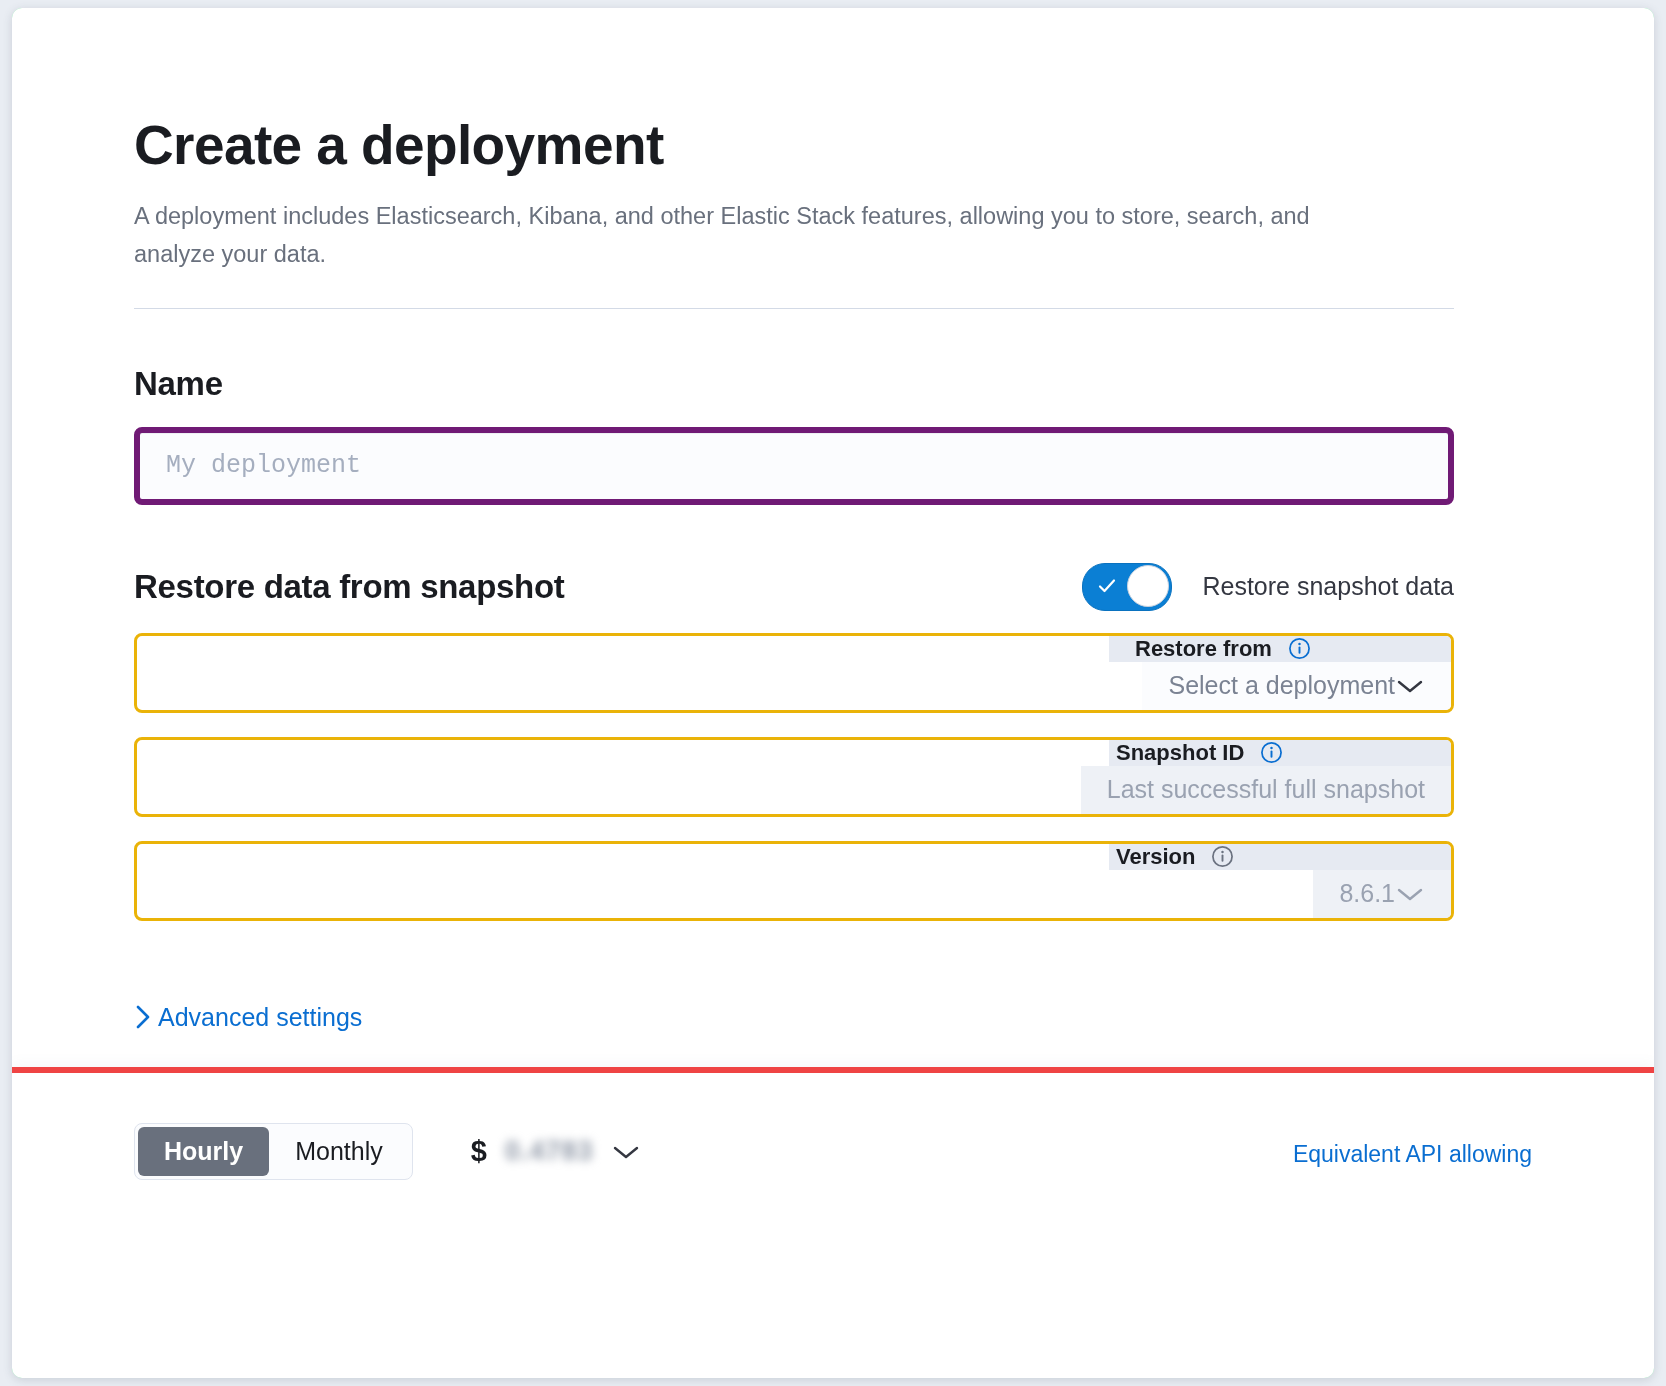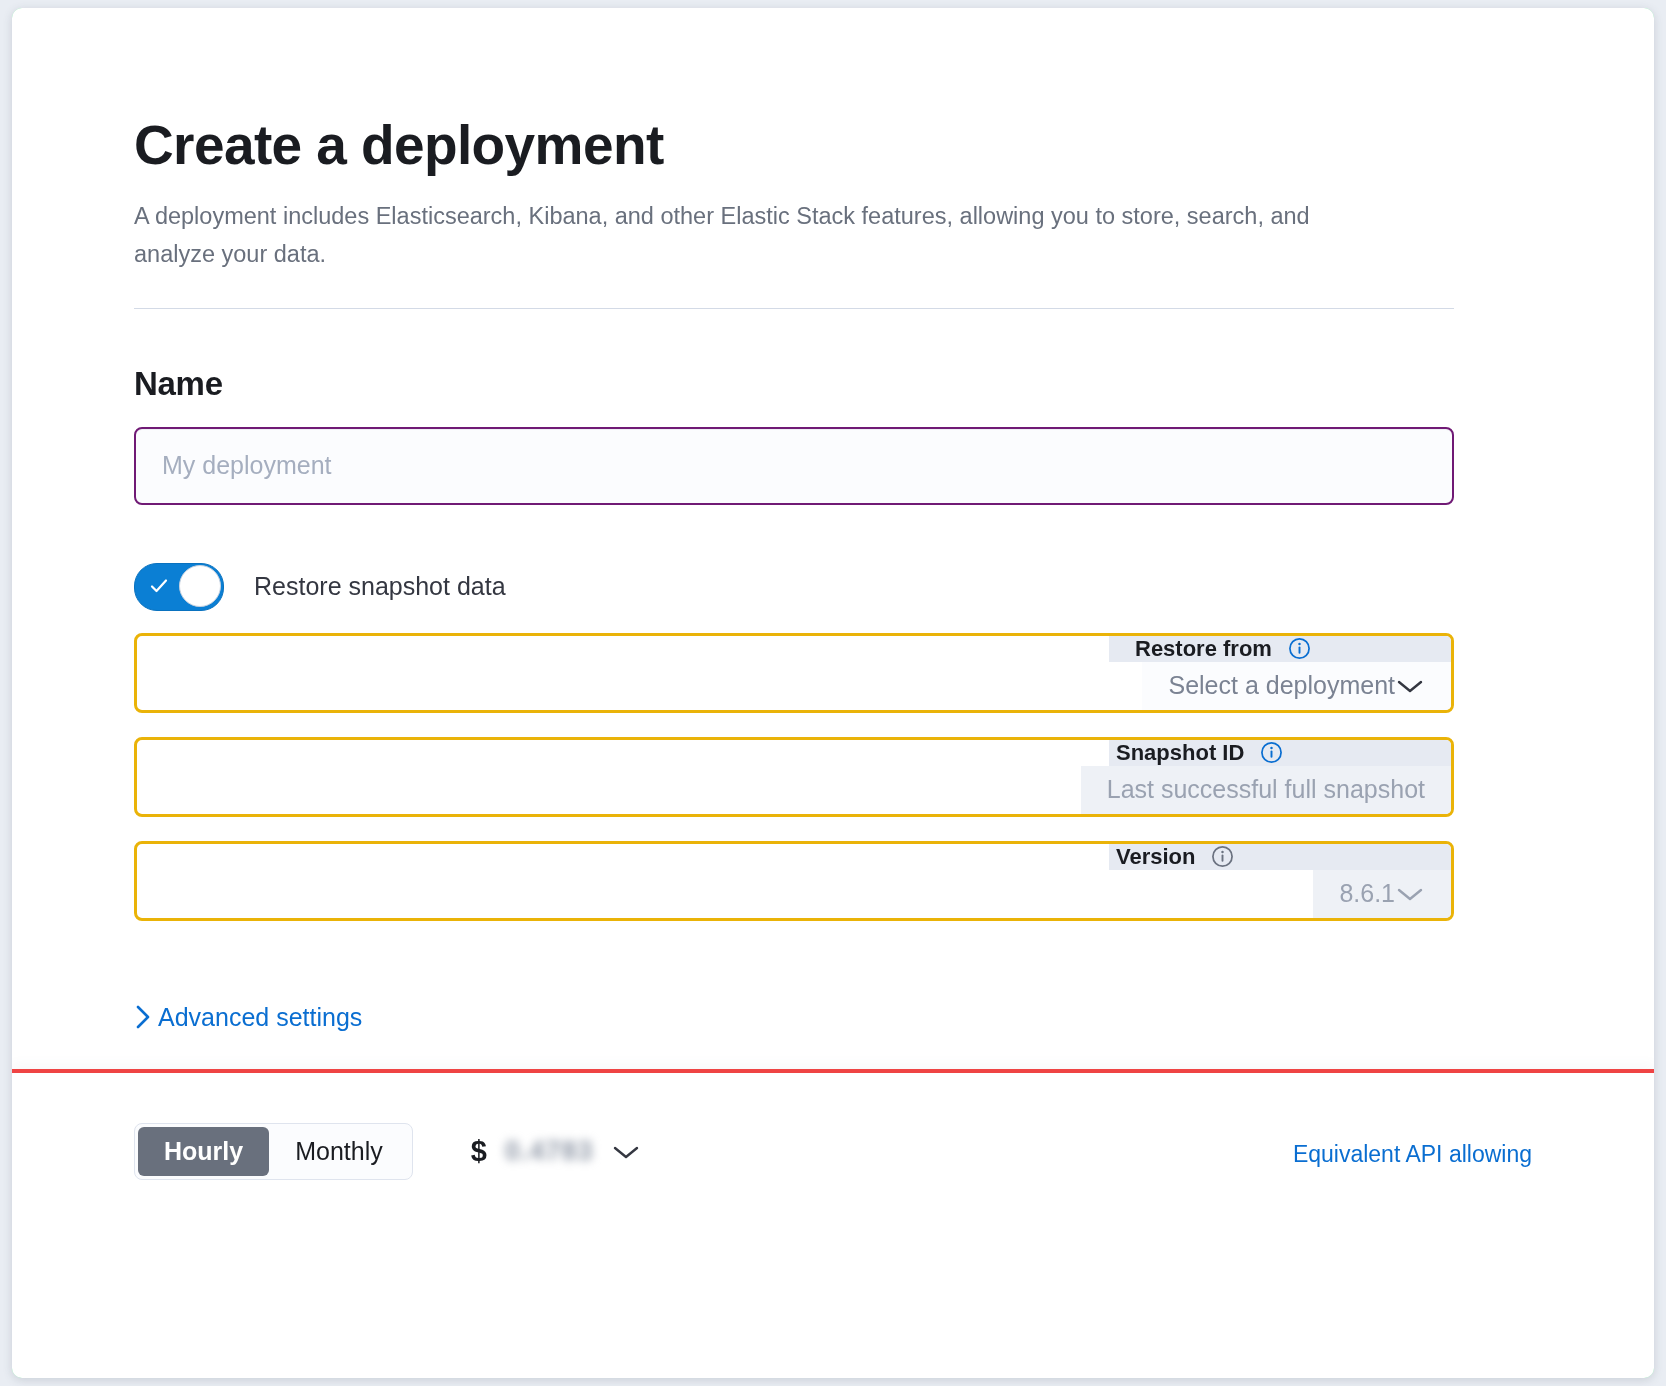--- a/index.html
+++ b/index.html
@@ -65,27 +65,27 @@
     font-weight: 700;
     color: #1a1c21;
     margin: 56px 0 24px 0;
     letter-spacing: -0.3px;
   }
   .name-input {
     display: block;
     box-sizing: border-box;
     width: 100%;
     height: 78px;
-    border: 2px solid #701a75;
+    border: 6px solid #701a75;
     border-radius: 8px;
     background: #fbfcfe;
     padding: 0 26px;
     font-size: 25px;
     color: #1a1c21;
-    font-family: Liberation Sans, sans-serif;
+    font-family: Liberation Mono, monospace;
     box-shadow: 0 1px 0 rgba(120,130,150,0.10) inset;
     outline: none;
   }
   .name-input::placeholder { color: #a5aebf; }
 
   .snapshot-header {
     display: flex;
     align-items: center;
     justify-content: space-between;
     margin: 58px 0 22px 0;
@@ -195,21 +195,21 @@
     text-decoration: none;
   }
   .advanced-chevron { width: 18px; height: 26px; flex: none; }
 
   
   .footer {
     position: absolute;
     left: 0; right: 0; bottom: 0;
     height: 305px;
     background: #ffffff;
-    border-top: 4px solid #ef4444;
+    border-top: 6px solid #ef4444;
     box-shadow: 0 -4px 12px rgba(100,110,130,0.05);
   }
   .footer-inner {
     position: absolute;
     left: 122px;
     right: 122px;
     top: 50px;
   }
   .footer-left {
     position: absolute;
@@ -298,20 +298,21 @@
       <div class="content">
 
         <h1 class="page-title">Create a deployment</h1>
         <p class="page-desc">A deployment includes Elasticsearch, Kibana, and other Elastic Stack features, allowing you to store, search, and analyze your data.</p>
         <div class="divider"></div>
 
         <h2 class="section-title">Name</h2>
         <input class="name-input" type="text" placeholder="My deployment" style="">
 
         <div class="snapshot-header">
+          <h2 class="section-title" style="margin:0;">Restore data from snapshot</h2>
           <div class="toggle-wrap">
             <div class="switch">
               <svg class="check" viewBox="0 0 20 20">
                 <path d="M3 10.5 L7.5 15 L17 4.5" fill="none" stroke="#ffffff" stroke-width="2.2" stroke-linecap="round" stroke-linejoin="round"></path>
               </svg>
               <div class="knob"></div>
             </div>
             <span class="toggle-label">Restore snapshot data</span>
           </div>
         </div>

